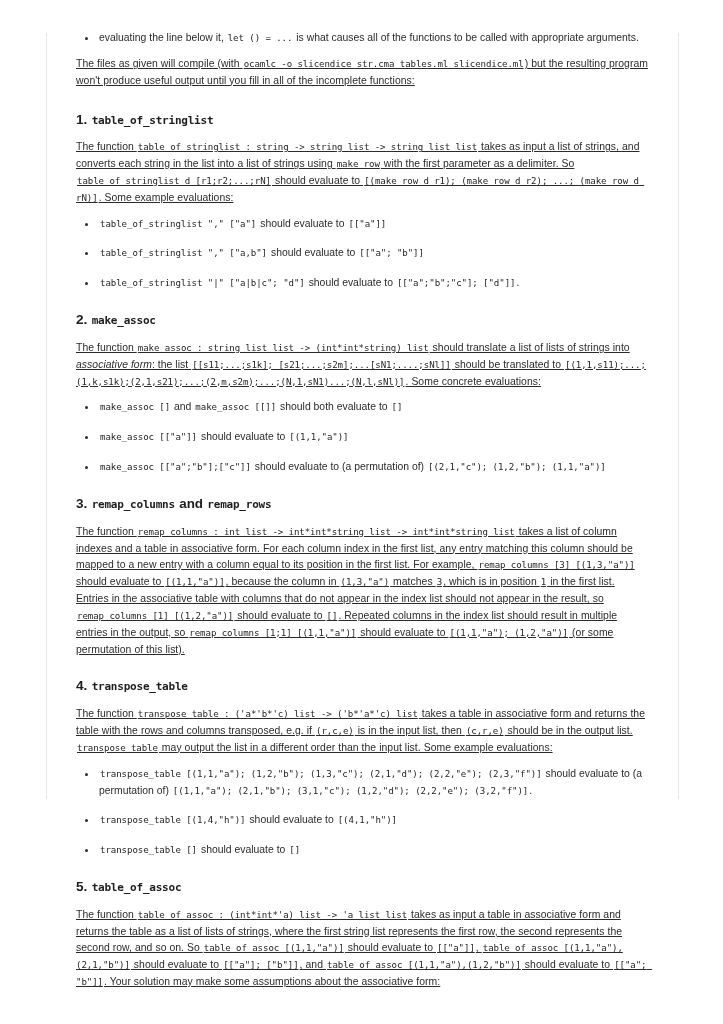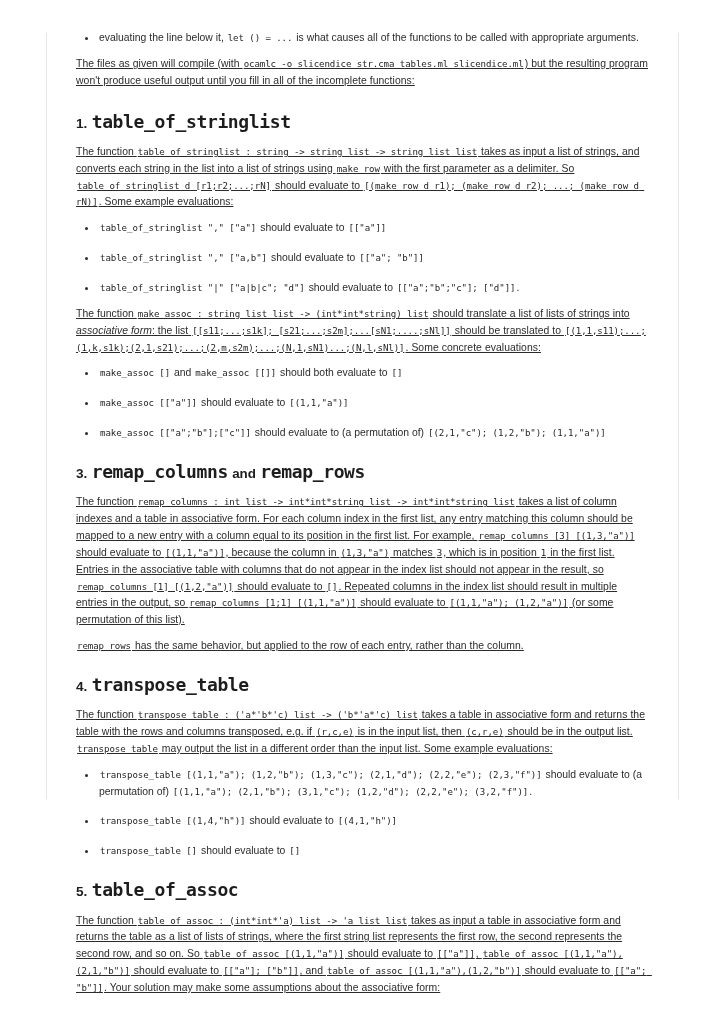--- a/index.html
+++ b/index.html
@@ -66,21 +66,21 @@
     line-height: 1.3;
   }
   h2 .num {
     font-family: "Liberation Sans", sans-serif;
     font-weight: bold;
     font-size: 13.6px;
   }
   h2 .fn {
     font-family: "DejaVu Sans Mono", "Liberation Mono", monospace;
     font-weight: bold;
-    font-size: 18px;
+    font-size: 11px;
     letter-spacing: -0.02em;
   }
   h2 .conj {
     font-family: "Liberation Sans", sans-serif;
     font-weight: bold;
     font-size: 13.4px;
   }
   .heading-block { margin: 18px 0 11px 0; }
   .heading-block.first { margin-top: 20px; }
 
@@ -130,32 +130,34 @@
     <div class="heading-block first">
       <h2><span class="num">1.</span><span class="sp"></span><span class="fn">table_of_stringlist</span></h2>
     </div>
     <p class="para"><span>The function </span><code class="code">table_of_stringlist : string -&gt; string list -&gt; string list list</code><span> takes as input a list of strings, and converts each string in the list into a list of strings using </span><code class="code">make_row</code><span> with the first parameter as a delimiter. So </span><code class="code">table_of_stringlist d [r1;r2;...;rN]</code><span> should evaluate to </span><code class="code">[(make_row d r1); (make_row d r2); ...; (make_row d rN)]</code><span>. Some example evaluations:</span></p>
     <ul class="bullets">
       <li><code class="code">table_of_stringlist "," ["a"]</code><span> should evaluate to </span><code class="code">[["a"]]</code><span></span></li>
       <li><code class="code">table_of_stringlist "," ["a,b"]</code><span> should evaluate to </span><code class="code">[["a"; "b"]]</code><span></span></li>
       <li><code class="code">table_of_stringlist "|" ["a|b|c"; "d"]</code><span> should evaluate to </span><code class="code">[["a";"b";"c"]; ["d"]]</code><span>.</span></li>
     </ul>
 
+    <div class="heading-block">
+      <h2><span class="num">2.</span><span class="sp"></span><span class="fn">make_assoc</span></h2>
+    </div>
     <p class="para"><span>The function </span><code class="code">make_assoc : string list list -&gt; (int*int*string) list</code><span> should translate a list of lists of strings into </span><em>associative form</em><span>: the list </span><code class="code">[[s11;...;s1k]; [s21;...;s2m];...[sN1;....;sNl]]</code><span> should be translated to </span><code class="code">[(1,1,s11);...;(1,k,s1k);(2,1,s21);...;(2,m,s2m);...;(N,1,sN1)...;(N,l,sNl)]</code><span>. Some concrete evaluations:</span></p>
     <ul class="bullets">
       <li><code class="code">make_assoc []</code><span> and </span><code class="code">make_assoc [[]]</code><span> should both evaluate to </span><code class="code">[]</code></li>
       <li><code class="code">make_assoc [["a"]]</code><span> should evaluate to </span><code class="code">[(1,1,"a")]</code></li>
       <li><code class="code">make_assoc [["a";"b"];["c"]]</code><span> should evaluate to (a permutation of) </span><code class="code">[(2,1,"c"); (1,2,"b"); (1,1,"a")]</code></li>
     </ul>
 
     <div class="heading-block">
       <h2><span class="num">3.</span><span class="sp"></span><span class="fn">remap_columns</span><span class="sp"></span><span class="conj">and</span><span class="sp"></span><span class="fn">remap_rows</span></h2>
     </div>
     <p class="para"><span>The function </span><code class="code">remap_columns : int list -&gt; int*int*string list -&gt; int*int*string list</code><span> takes a list of column indexes and a table in associative form. For each column index in the first list, any entry matching this column should be mapped to a new entry with a column equal to its position in the first list. For example, </span><code class="code">remap_columns [3] [(1,3,"a")]</code><span> should evaluate to </span><code class="code">[(1,1,"a")]</code><span>, because the column in </span><code class="code">(1,3,"a")</code><span> matches </span><code class="code">3</code><span>, which is in position </span><code class="code">1</code><span> in the first list. Entries in the associative table with columns that do not appear in the index list should not appear in the result, so </span><code class="code">remap_columns [1] [(1,2,"a")]</code><span> should evaluate to </span><code class="code">[]</code><span>. Repeated columns in the index list should result in multiple entries in the output, so </span><code class="code">remap_columns [1;1] [(1,1,"a")]</code><span> should evaluate to </span><code class="code">[(1,1,"a"); (1,2,"a")]</code><span> (or some permutation of this list).</span></p>
-    <p class="para"><code class="code">remap_rows</code><span> has the same behavior, but applied to the row of each entry, rather than the column.</span></p>
 
     <div class="heading-block">
       <h2><span class="num">4.</span><span class="sp"></span><span class="fn">transpose_table</span></h2>
     </div>
     <p class="para"><span>The function </span><code class="code">transpose_table : ('a*'b*'c) list -&gt; ('b*'a*'c) list</code><span> takes a table in associative form and returns the table with the rows and columns transposed, e.g. if </span><code class="code">(r,c,e)</code><span> is in the input list, then </span><code class="code">(c,r,e)</code><span> should be in the output list. </span><code class="code">transpose_table</code><span> may output the list in a different order than the input list. Some example evaluations:</span></p>
     <ul class="bullets">
       <li><code class="code">transpose_table [(1,1,"a"); (1,2,"b"); (1,3,"c"); (2,1,"d"); (2,2,"e"); (2,3,"f")]</code><span> should evaluate to (a permutation of) </span><code class="code">[(1,1,"a"); (2,1,"b"); (3,1,"c"); (1,2,"d"); (2,2,"e"); (3,2,"f")]</code><span>.</span></li>
       <li><code class="code">transpose_table [(1,4,"h")]</code><span> should evaluate to </span><code class="code">[(4,1,"h")]</code></li>
       <li><code class="code">transpose_table []</code><span> should evaluate to </span><code class="code">[]</code></li>
     </ul>

